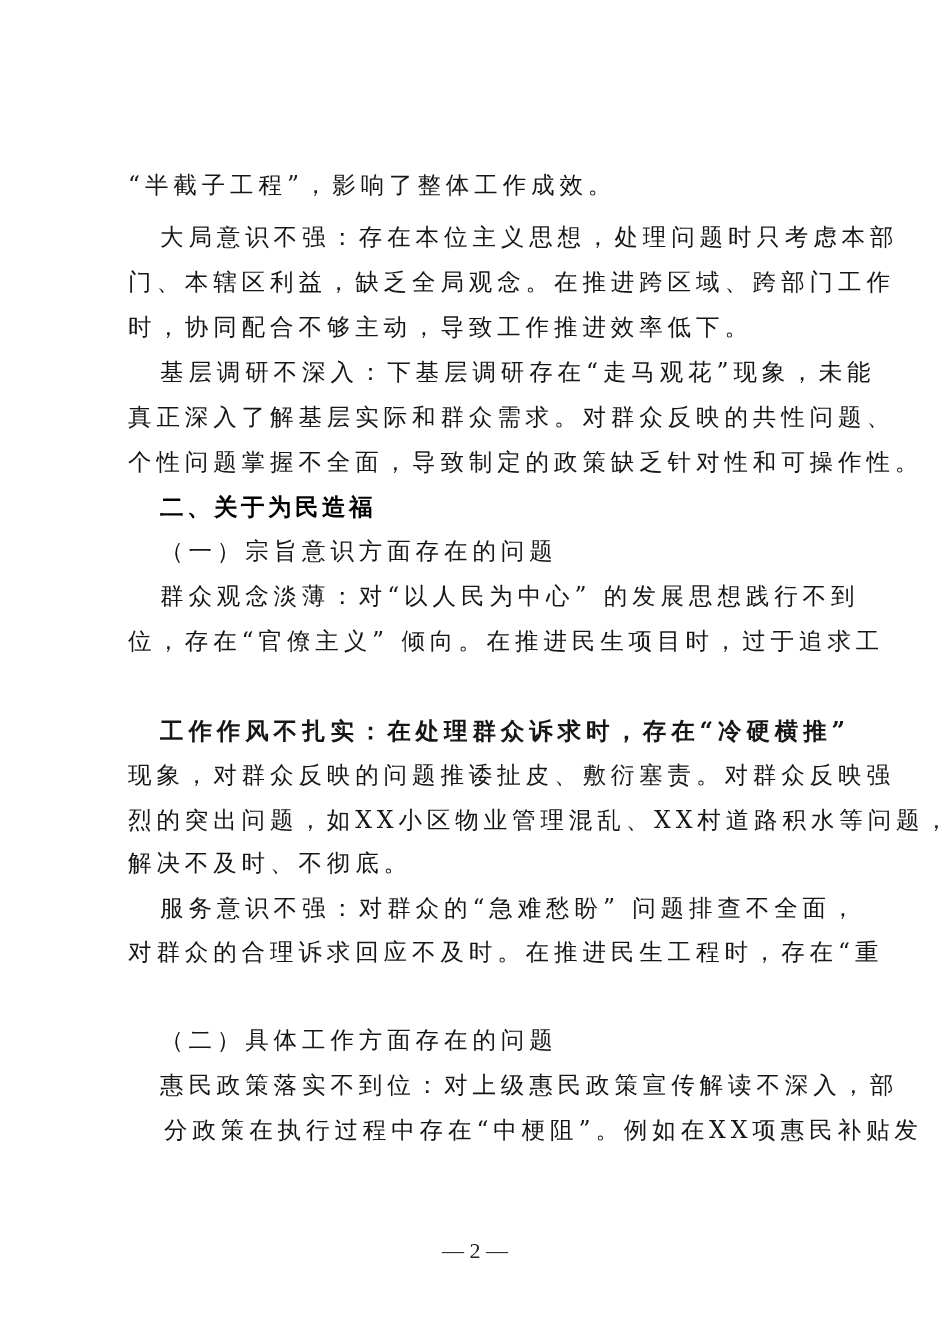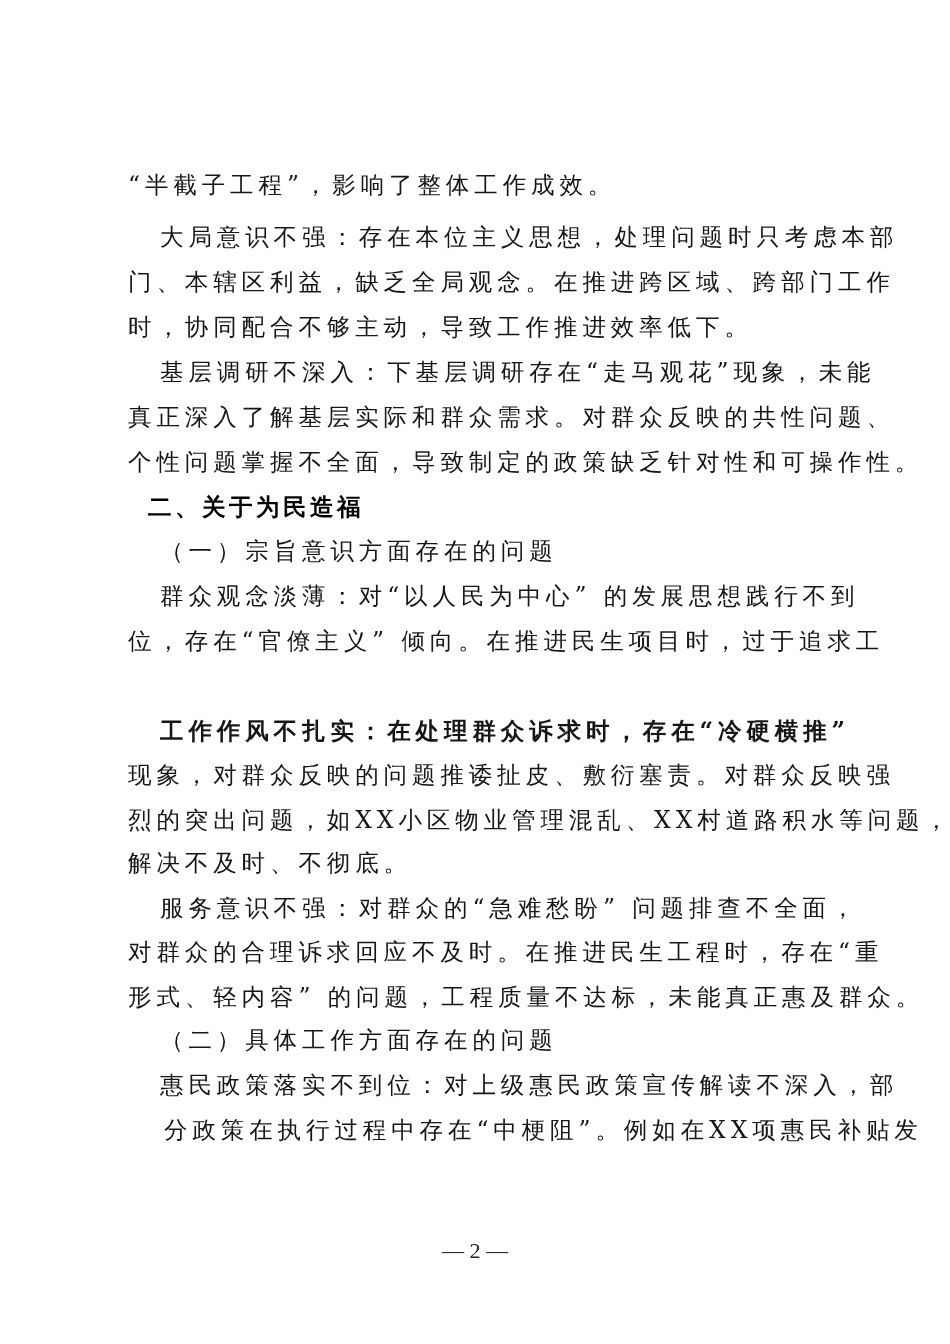--- a/index.html
+++ b/index.html
@@ -29,21 +29,21 @@
       width: 720px;
       height: 40px;
       line-height: 40px;
       font-size: 23.5px;
       letter-spacing: 4.9px;
       white-space: nowrap;
       color: #161616;
     }
     .indent { left: 160px; }
     .heading {
-      left: 148px;
+      left: 160px;
       font-family: "DejaVu Sans", "Liberation Sans", sans-serif;
       font-weight: bold;
       letter-spacing: 3.5px;
       color: #000000;
     }
     .subheading {
       left: 160px;
     }
     .page-number {
       position: absolute;
@@ -79,21 +79,20 @@
   <div class="line indent" style="top:576px;">群众观念淡薄：对“以人民为中心” 的发展思想践行不到</div>
   <div class="line" style="top:621px;">位，存在“官僚主义” 倾向。在推进民生项目时，过于追求工</div>
 
   <div class="line indent" style="top:711px;font-weight:bold;">工作作风不扎实：在处理群众诉求时，存在“冷硬横推”</div>
   <div class="line" style="top:755px;">现象，对群众反映的问题推诿扯皮、敷衍塞责。对群众反映强</div>
   <div class="line" style="top:800px;">烈的突出问题，如XX小区物业管理混乱、XX村道路积水等问题，</div>
   <div class="line" style="top:843px;">解决不及时、不彻底。</div>
 
   <div class="line indent" style="top:888px;">服务意识不强：对群众的“急难愁盼” 问题排查不全面，</div>
   <div class="line" style="top:932px;">对群众的合理诉求回应不及时。在推进民生工程时，存在“重</div>
-  <div class="line" style="top:977px;">形式、轻内容” 的问题，工程质量不达标，未能真正惠及群众。</div>
 
   <div class="line subheading" style="top:1020px;">（二）具体工作方面存在的问题</div>
 
   <div class="line indent" style="top:1065px;">惠民政策落实不到位：对上级惠民政策宣传解读不深入，部</div>
   <div class="line" style="top:1110px;margin-left:36px;">分政策在执行过程中存在“中梗阻”。例如在XX项惠民补贴发</div>
 
   <div class="page-number">— 2 —</div>
 </div>
 
 </body></html>

